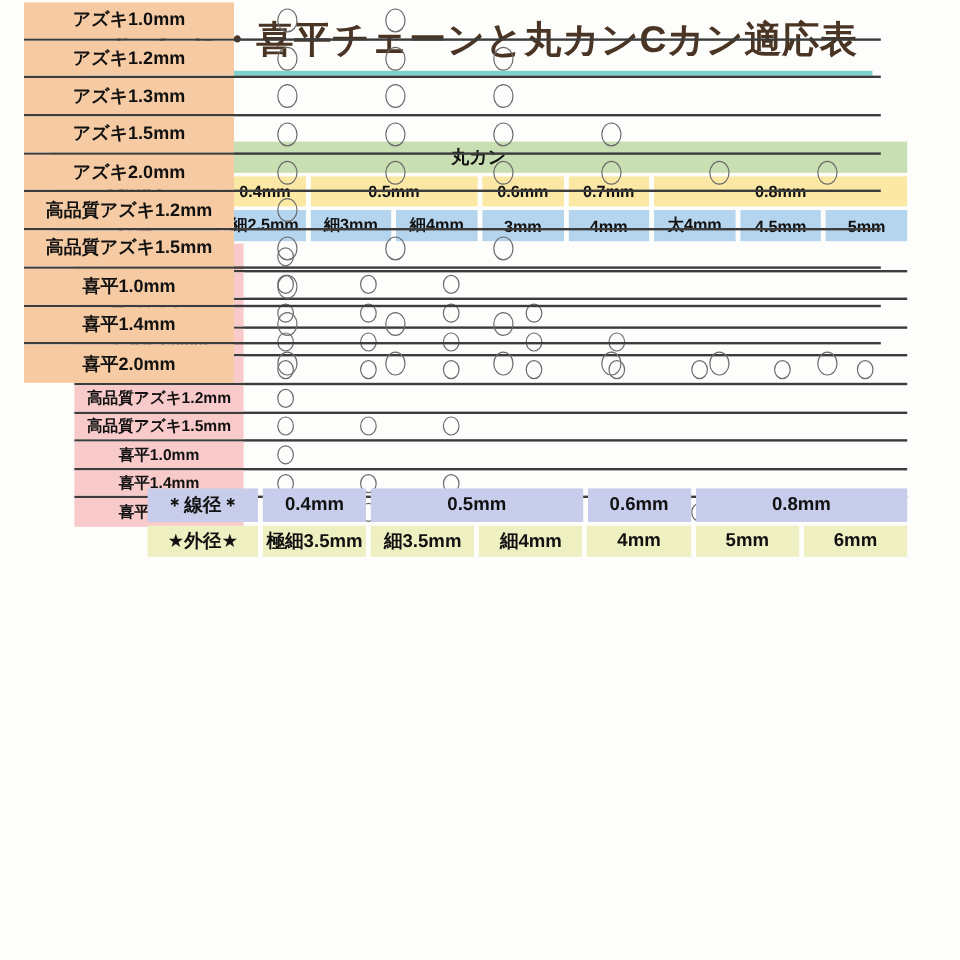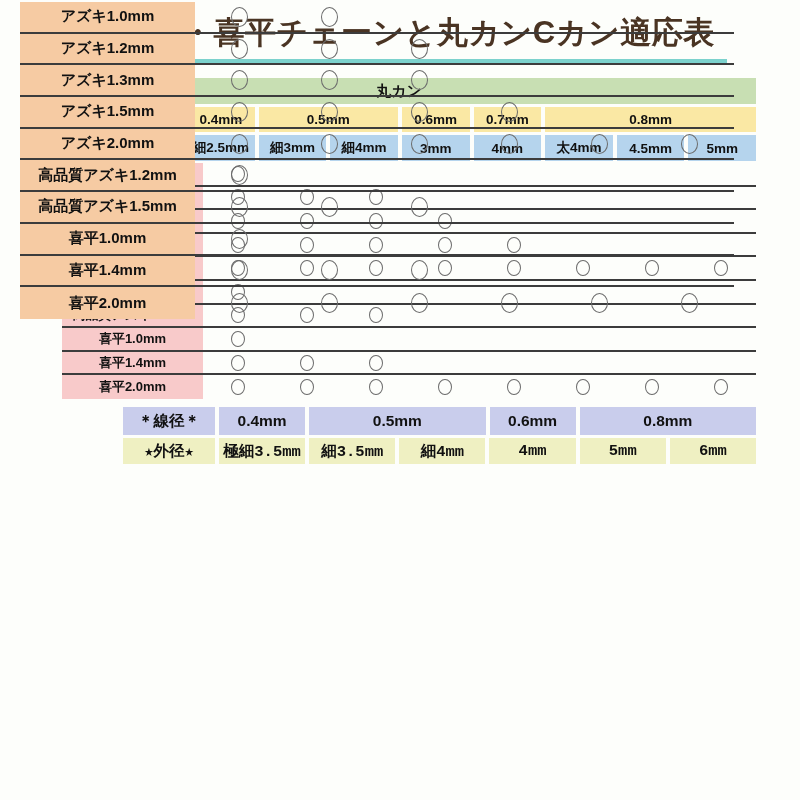--- a/index.html
+++ b/index.html
@@ -43,35 +43,35 @@
   #t0-wire .cell{height:25px;}
   #t0-od .cell{height:26px;}
   #marukan .rgrid{grid-template-columns:141px repeat(8,1fr);height:23.6px;font-size:13px;}
   #marukan .circ{width:12px;height:14px;}
   
   #ckan-head{left:123px;top:404px;width:633px;}
   #ckan-head .band{height:27px;font-size:17px;}
   #ckan-head .hgrid{grid-template-columns:92px repeat(6,1fr);}
   #ckan-head .hgrid .cell{font-size:15.5px;}
   #t1-wire .cell{height:28px;}
-  #t1-od .cell{height:26px;font-family:Liberation Mono, monospace;}
+  #t1-od .cell{height:26px;}
   #ckan-rows{left:42px;top:494px;width:714px;}
   #ckan-rows .rgrid{grid-template-columns:175px repeat(6,1fr);height:31.7px;font-size:15px;}
   #ckan-rows .circ{width:15px;height:18px;}
   .row-label{height:100%;}
 </style>
 </head>
 <body style="background: rgb(253, 254, 251);">
 
 <div class="title-wrap">
   <h1 class="page-title" style="color: rgb(74, 52, 35); border-bottom-color: rgb(124, 210, 205);">アズキ・喜平チェーンと丸カンCカン適応表</h1>
 </div>
 
 <section id="marukan">
-  <div class="band" id="t0-band" style="background: rgb(200, 223, 179);">丸カン</div>
+  <div class="band" id="t0-band" style="background: rgb(200, 223, 179); margin-top: 40px;">丸カン</div>
   <div class="hgrid" id="t0-wire">
       <div class="cell" style="background: rgb(250, 232, 164);">＊線径＊</div>
       <div class="cell" style="background: rgb(250, 232, 164); grid-column: span 1;">0.4mm</div>
       <div class="cell" style="background: rgb(250, 232, 164); grid-column: span 2;">0.5mm</div>
       <div class="cell" style="background: rgb(250, 232, 164); grid-column: span 1;">0.6mm</div>
       <div class="cell" style="background: rgb(250, 232, 164); grid-column: span 1;">0.7mm</div>
       <div class="cell" style="background: rgb(250, 232, 164); grid-column: span 3;">0.8mm</div>
     </div>
   <div class="hgrid" id="t0-od">
       <div class="cell" style="background: rgb(181, 212, 237);">●外径●</div>

